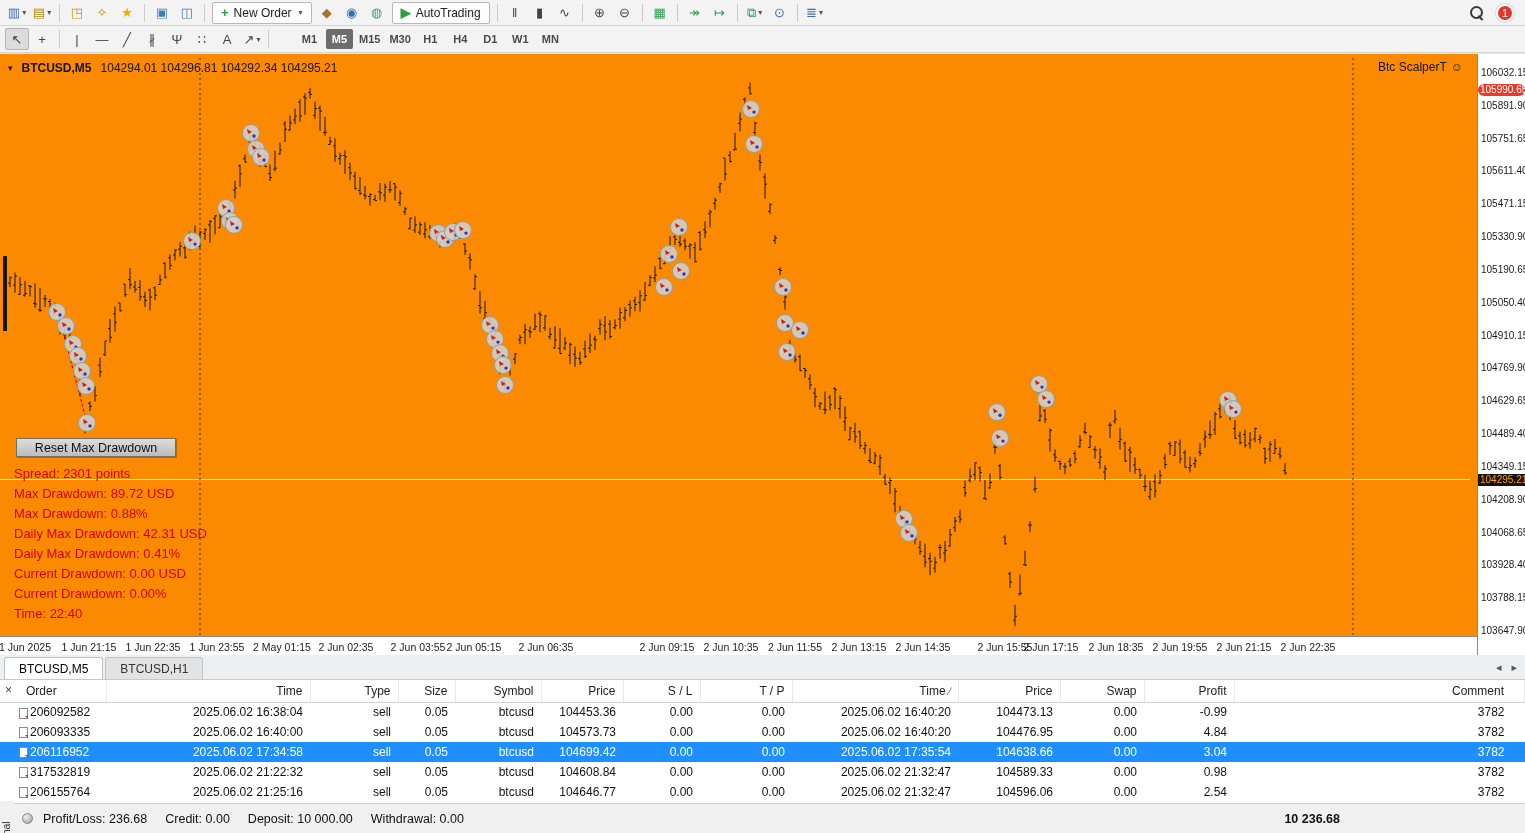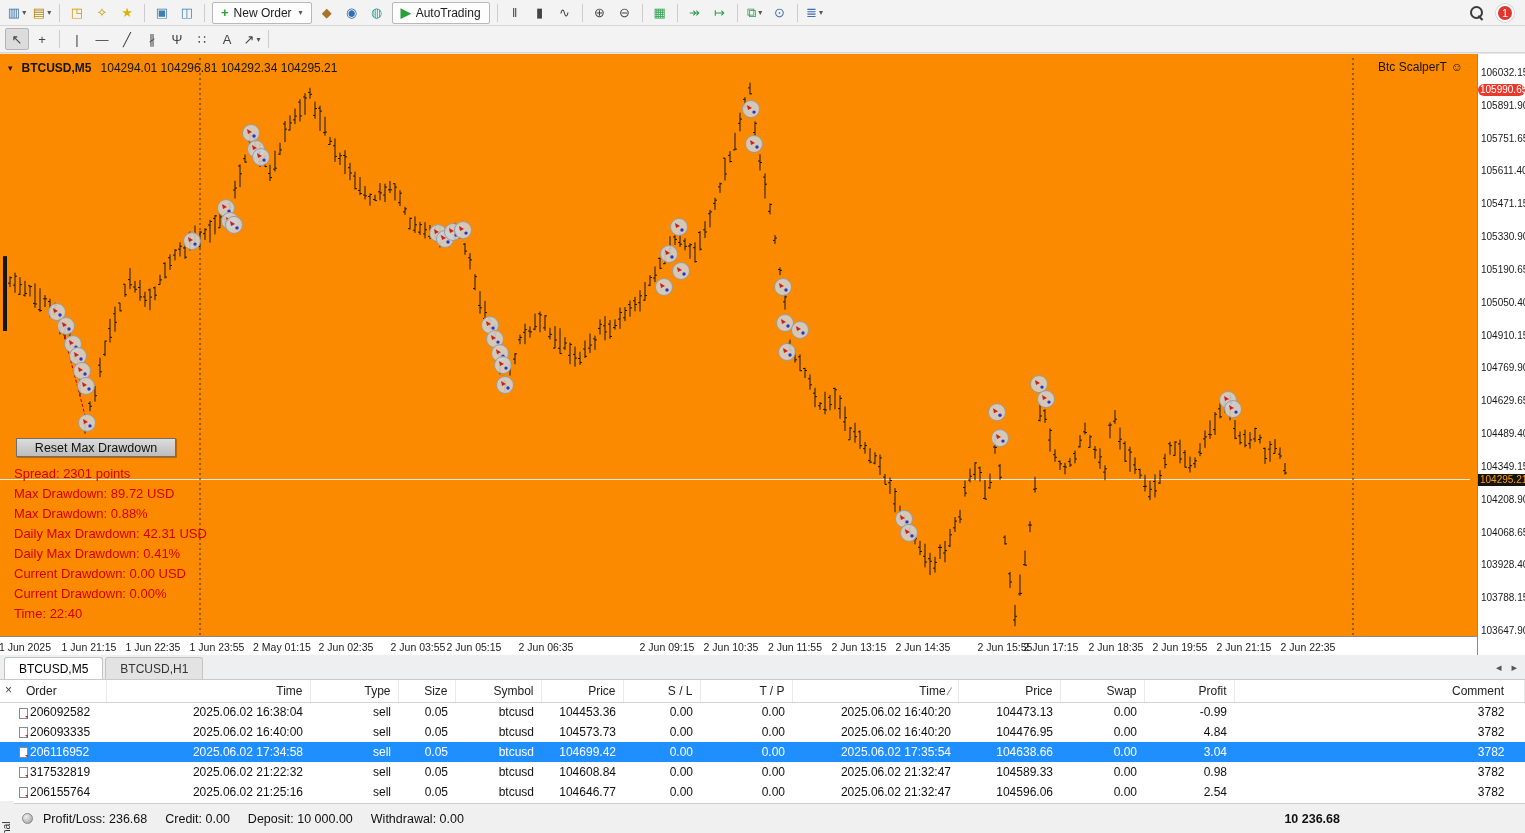--- a/index.html
+++ b/index.html
@@ -198,20 +198,31 @@
       </span>
       <span class="ticon">
         <span class="glyph">A</span>
       </span>
       <span class="ticon">
         <span class="glyph">↗</span>
         <span class="caret">▾</span>
       </span>
     </div>
   <span class="tsep"></span>
+  <div id="tf-wrap" class="tb-items">
+      <span class="tf">M1</span>
+      <span class="tf active">M5</span>
+      <span class="tf">M15</span>
+      <span class="tf">M30</span>
+      <span class="tf">H1</span>
+      <span class="tf">H4</span>
+      <span class="tf">D1</span>
+      <span class="tf">W1</span>
+      <span class="tf">MN</span>
+    </div>
 </div>
 
 <div id="chart-window">
   <svg id="chart-svg" viewBox="0 0 1470 578" preserveAspectRatio="none">
       <line x1="0" y1="421.5" x2="1470" y2="421.5" stroke="#ececec" stroke-width="1"></line>
       <line x1="200" y1="0" x2="200" y2="578" stroke="#2f2f2f" stroke-width="1" stroke-dasharray="2 3"></line>
       <line x1="1353" y1="0" x2="1353" y2="578" stroke="#2f2f2f" stroke-width="1" stroke-dasharray="2 3"></line>
       <rect x="3" y="198.1" width="4" height="74.9" fill="#161616"></rect>
       <path d="M10 218.4L10 229.1M8 225.2L10 225.2M10 219.7L12 219.7M15 214.7L15 234.7M13 227.1L15 227.1M15 218.2L17 218.2M20 219.2L20 236.9M18 236.3L20 236.3M20 226.6L22 226.6M25 222.9L25 238.6M23 237.2L25 237.2M25 235.5L27 235.5M30 227.4L30 238.5M28 227.8L30 227.8M30 228.6L32 228.6M35 225.4L35 249.8M33 245.4L35 245.4M35 246.0L37 246.0M40 230.2L40 254.0M38 251.7L40 251.7M40 252.5L42 252.5M45 237.0L45 249.0M43 240.8L45 240.8M45 240.8L47 240.8M50 240.8L50 259.2M48 243.5L50 243.5M50 249.5L52 249.5M55 244.8L55 256.5M53 256.4L55 256.4M55 247.4L57 247.4M60 260.3L60 276.4M58 269.9L60 269.9M60 264.9L62 264.9M65 264.1L65 281.4M63 276.8L65 276.8M65 268.4L67 268.4M70 273.9L70 290.0M68 283.6L70 283.6M70 285.7L72 285.7M75 286.2L75 302.2M73 298.3L75 298.3M75 296.8L77 296.8M80 318.7L80 337.9M78 330.1L80 330.1M80 323.4L82 323.4M85 361.7L85 375.6M83 366.0L85 366.0M85 372.6L87 372.6M90 343.4L90 353.1M88 345.3L90 345.3M90 348.3L92 348.3M95 328.0L95 343.6M93 329.4L95 329.4M95 337.7L97 337.7M100 299.7L100 319.2M98 307.2L100 307.2M100 313.8L102 313.8M105 282.7L105 298.1M103 296.4L105 296.4M105 283.1L107 283.1M110 260.9L110 284.5M108 270.6L110 270.6M110 279.3L112 279.3M115 248.6L115 273.7M113 255.8L115 255.8M115 264.3L117 264.3M120 244.9L120 253.4M118 245.0L120 245.0M120 252.8L122 252.8M125 226.0L125 238.8M123 226.2L125 226.2M125 236.7L127 236.7M130 210.1L130 231.2M128 221.6L130 221.6M130 226.8L132 226.8M135 222.9L135 234.6M133 229.0L135 229.0M135 231.3L137 231.3M140 222.0L140 242.9M138 229.5L140 229.5M140 238.9L142 238.9M145 233.8L145 248.9M143 238.9L145 238.9M145 242.4L147 242.4M150 230.5L150 252.3M148 231.9L150 231.9M150 239.1L152 239.1M155 228.5L155 242.2M153 229.8L155 229.8M155 237.2L157 237.2M160 216.7L160 226.9M158 226.5L160 226.5M160 221.9L162 221.9M165 204.3L165 220.5M163 205.3L165 205.3M165 219.1L167 219.1M170 196.4L170 211.9M168 199.8L170 199.8M170 207.5L172 207.5M175 191.1L175 202.4M173 197.1L175 197.1M175 192.2L177 192.2M180 184.3L180 198.5M178 191.2L180 191.2M180 188.3L182 188.3M185 184.3L185 200.8M183 189.9L185 189.9M185 199.2L187 199.2M190 173.5L190 192.4M188 175.3L190 175.3M190 185.5L192 185.5M195 167.5L195 190.4M193 176.3L195 176.3M195 188.4L197 188.4M200 172.8L200 189.8M198 188.5L200 188.5M200 174.1L202 174.1M205 170.1L205 181.9M203 175.6L205 175.6M205 171.7L207 171.7M210 161.9L210 184.7M208 167.0L210 167.0M210 163.5L212 163.5M215 157.0L215 176.4M213 160.4L215 160.4M215 157.9L217 157.9M220 155.2L220 170.1M218 169.8L220 169.8M220 159.0L222 159.0M225 157.2L225 169.5M223 161.3L225 161.3M225 163.8L227 163.8M230 143.2L230 154.1M228 145.3L230 145.3M230 149.2L232 149.2M235 122.7L235 140.5M233 132.0L235 132.0M235 130.1L237 130.1M240 106.4L240 129.2M238 107.9L240 107.9M240 115.8L242 115.8M245 96.5L245 104.6M243 100.7L245 100.7M245 104.1L247 104.1M250 75.6L250 95.4M248 83.0L250 83.0M250 77.8L252 77.8M255 77.1L255 100.1M253 80.5L255 80.5M255 96.0L257 96.0M260 85.5L260 108.9M258 103.6L260 103.6M260 103.4L262 103.4M265 97.8L265 108.8M263 99.8L265 99.8M265 108.6L267 108.6M270 106.7L270 123.0M268 115.5L270 115.5M270 119.6L272 119.6M275 92.7L275 113.4M273 111.2L275 111.2M275 110.2L277 110.2M280 84.7L280 96.9M278 96.1L280 96.1M280 91.9L282 91.9M285 63.0L285 84.0M283 65.9L285 65.9M285 71.2L287 71.2M290 57.3L290 72.5M288 72.0L290 72.0M290 64.9L292 64.9M295 50.5L295 66.1M293 61.9L295 61.9M295 58.1L297 58.1M300 41.2L300 63.6M298 44.1L300 44.1M300 57.9L302 57.9M305 35.2L305 56.8M303 39.0L305 39.0M305 40.0L307 40.0M310 29.8L310 40.8M308 34.4L310 34.4M310 36.3L312 36.3M315 43.6L315 60.7M313 57.4L315 57.4M315 50.5L317 50.5M320 47.6L320 72.9M318 50.2L320 50.2M320 53.1L322 53.1M325 58.7L325 77.7M323 74.7L325 74.7M325 74.1L327 74.1M330 78.9L330 87.0M328 86.5L330 86.5M330 83.3L332 83.3M335 80.3L335 103.9M333 87.8L335 87.8M335 98.4L337 98.4M340 94.6L340 107.0M338 100.5L340 100.5M340 97.7L342 97.7M345 92.2L345 116.1M343 97.5L345 97.5M345 98.8L347 98.8M350 104.8L350 122.2M348 109.7L350 109.7M350 115.0L352 115.0M355 113.7L355 131.4M353 118.1L355 118.1M355 130.7L357 130.7M360 119.0L360 137.1M358 132.4L360 132.4M360 135.5L362 135.5M365 128.1L365 141.4M363 137.0L365 137.0M365 137.9L367 137.9M370 135.5L370 147.7M368 138.5L370 138.5M370 136.4L372 136.4M375 136.8L375 142.8M373 141.5L375 141.5M375 142.6L377 142.6M380 125.0L380 142.3M378 133.8L380 133.8M380 134.9L382 134.9M385 125.7L385 144.1M383 137.1L385 137.1M385 129.1L387 129.1M390 123.0L390 135.1M388 131.8L390 131.8M390 131.8L392 131.8M395 125.3L395 142.5M393 125.7L395 125.7M395 129.1L397 129.1M400 132.2L400 148.1M398 144.7L400 144.7M400 135.2L402 135.2M405 148.8L405 156.9M403 153.9L405 153.9M405 150.9L407 150.9M410 159.5L410 171.5M408 170.7L410 170.7M410 160.3L412 160.3M415 158.4L415 174.9M413 172.2L415 172.2M415 166.8L417 166.8M420 163.8L420 176.9M418 174.2L420 174.2M420 166.6L422 166.6M425 164.2L425 180.4M423 175.9L425 175.9M425 171.7L427 171.7M430 167.0L430 181.2M428 178.4L430 178.4M430 172.9L432 172.9M435 167.8L435 180.6M433 175.1L435 175.1M435 167.8L437 167.8M440 167.0L440 189.4M438 175.9L440 175.9M440 175.2L442 175.2M445 171.5L445 178.7M443 176.1L445 176.1M445 178.5L447 178.5M450 167.1L450 179.5M448 173.5L450 173.5M450 174.2L452 174.2M455 164.9L455 182.2M453 180.7L455 180.7M455 168.3L457 168.3M460 168.6L460 180.9M458 177.4L460 177.4M460 174.0L462 174.0M465 185.0L465 196.8M463 186.2L465 186.2M465 193.1L467 193.1M470 195.2L470 211.6M468 199.8L470 199.8M470 201.9L472 201.9M475 216.2L475 232.2M473 230.6L475 230.6M475 218.6L477 218.6M480 233.2L480 255.6M478 247.5L480 247.5M480 249.8L482 249.8M485 242.9L485 262.3M483 260.6L485 260.6M485 254.6L487 254.6M490 260.0L490 271.4M488 260.8L490 260.8M490 263.1L492 263.1M495 266.4L495 282.6M493 268.4L495 268.4M495 274.9L497 274.9M500 295.5L500 316.3M498 296.9L500 296.9M500 302.1L502 302.1M505 322.5L505 334.2M503 323.1L505 323.1M505 327.6L507 327.6M510 304.0L510 317.6M508 307.4L510 307.4M510 305.9L512 305.9M515 295.1L515 306.2M513 301.1L515 301.1M515 295.9L517 295.9M520 276.6L520 286.2M518 281.8L520 281.8M520 279.4L522 279.4M525 265.8L525 286.2M523 274.3L525 274.3M525 271.6L527 271.6M530 268.4L530 279.7M528 273.0L530 273.0M530 273.9L532 273.9M535 255.6L535 272.2M533 271.2L535 271.2M535 268.6L537 268.6M540 253.5L540 274.2M538 255.8L540 255.8M540 256.9L542 256.9M545 257.2L545 272.7M543 269.9L545 269.9M545 257.9L547 257.9M550 269.8L550 281.5M548 278.7L550 278.7M550 276.4L552 276.4M555 268.1L555 290.4M553 290.1L555 290.1M555 282.0L557 282.0M560 270.2L560 295.8M558 290.3L560 290.3M560 295.6L562 295.6M565 279.2L565 292.0M563 290.0L565 290.0M565 285.0L567 285.0M570 284.6L570 306.2M568 297.3L570 297.3M570 286.4L572 286.4M575 288.6L575 308.7M573 296.4L575 296.4M575 300.1L577 300.1M580 293.8L580 307.0M578 300.5L580 300.5M580 304.6L582 304.6M585 282.5L585 300.0M583 291.0L585 291.0M585 298.3L587 298.3M590 275.5L590 295.1M588 290.2L590 290.2M590 287.1L592 287.1M595 277.7L595 291.9M593 280.9L595 280.9M595 281.9L597 281.9M600 261.4L600 276.6M598 270.4L600 270.4M600 266.3L602 266.3M605 258.1L605 282.3M603 267.8L605 267.8M605 273.9L607 273.9M610 262.0L610 280.8M608 266.1L610 266.1M610 278.5L612 278.5M615 261.4L615 271.6M613 269.6L615 269.6M615 267.5L617 267.5M620 249.6L620 270.8M618 261.1L620 261.1M620 254.5L622 254.5M625 249.1L625 263.1M623 259.8L625 259.8M625 252.5L627 252.5M630 242.5L630 258.7M628 246.6L630 246.6M630 249.9L632 249.9M635 238.9L635 253.3M633 242.8L635 242.8M635 246.5L637 246.5M640 232.2L640 253.6M638 244.7L640 244.7M640 237.8L642 237.8M645 224.0L645 242.8M643 242.1L645 242.1M645 237.5L647 237.5M650 217.1L650 228.2M648 227.2L650 227.2M650 219.5L652 219.5M655 208.4L655 224.1M653 220.0L655 220.0M655 217.2L657 217.2M660 199.5L660 211.1M658 200.4L660 200.4M660 210.3L662 210.3M665 190.0L665 206.1M663 205.7L665 205.7M665 201.5L667 201.5M670 178.2L670 200.9M668 191.2L670 191.2M670 190.3L672 190.3M675 177.2L675 187.0M673 179.0L675 179.0M675 181.4L677 181.4M680 172.3L680 189.0M678 184.4L680 184.4M680 186.2L682 186.2M685 180.3L685 192.3M683 183.0L685 183.0M685 188.4L687 188.4M690 185.2L690 200.7M688 188.1L690 188.1M690 186.7L692 186.7M695 184.4L695 204.6M693 189.7L695 189.7M695 203.6L697 203.6M700 173.1L700 192.5M698 174.5L700 174.5M700 191.2L702 191.2M705 163.2L705 180.1M703 171.8L705 171.8M705 174.0L707 174.0M710 151.8L710 169.4M708 155.7L710 155.7M710 153.9L712 153.9M715 139.8L715 151.9M713 145.4L715 145.4M715 142.2L717 142.2M720 124.6L720 134.9M718 128.9L720 128.9M720 125.8L722 125.8M725 100.0L725 122.6M723 100.1L725 100.1M725 116.0L727 116.0M730 93.2L730 104.5M728 97.4L730 97.4M730 103.5L732 103.5M735 74.8L735 92.2M733 91.9L735 91.9M735 91.1L737 91.1M740 54.7L740 73.4M738 65.4L740 65.4M740 61.1L742 61.1M745 39.1L745 50.6M743 41.4L745 41.4M745 48.3L747 48.3M750 24.7L750 36.5M748 29.9L750 29.9M750 35.8L752 35.8M755 63.4L755 79.4M753 74.5L755 74.5M755 65.3L757 65.3M760 96.3L760 112.5M758 103.0L760 103.0M760 104.5L762 104.5M765 115.4L765 140.6M763 119.1L765 119.1M765 126.2L767 126.2M770 145.4L770 156.3M768 153.4L770 153.4M770 146.4L772 146.4M775 177.1L775 185.9M773 182.4L775 182.4M775 180.1L777 180.1M780 209.4L780 217.1M778 211.5L780 211.5M780 212.3L782 212.3M785 235.4L785 251.7M783 243.9L785 243.9M785 239.0L787 239.0M790 281.7L790 293.2M788 285.4L790 285.4M790 292.5L792 292.5M795 291.7L795 304.7M793 297.4L795 297.4M795 301.8L797 301.8M800 296.4L800 313.1M798 298.8L800 298.8M800 312.7L802 312.7M805 309.8L805 320.0M803 310.5L805 310.5M805 312.5L807 312.5M810 316.5L810 331.7M808 320.8L810 320.8M810 326.8L812 326.8M815 329.8L815 349.2M813 335.2L815 335.2M815 338.7L817 338.7M820 344.0L820 351.8M818 347.8L820 347.8M820 345.4L822 345.4M825 333.7L825 356.3M823 351.4L825 351.4M825 352.0L827 352.0M830 336.8L830 352.3M828 339.4L830 339.4M830 346.6L832 346.6M835 329.6L835 351.4M833 330.5L835 330.5M835 331.8L837 331.8M840 337.3L840 360.8M838 350.6L840 350.6M840 340.4L842 340.4M845 348.5L845 373.0M843 363.9L845 363.9M845 359.7L847 359.7M850 368.9L850 381.9M848 381.8L850 381.8M850 370.1L852 370.1M855 364.7L855 384.7M853 373.7L855 373.7M855 378.7L857 378.7M860 372.3L860 390.9M858 373.8L860 373.8M860 387.6L862 387.6M865 384.0L865 395.7M863 390.7L865 390.7M865 387.6L867 387.6M870 390.2L870 405.3M868 402.5L870 402.5M870 404.1L872 404.1M875 394.2L875 406.3M873 405.1L875 405.1M875 397.8L877 397.8M880 396.6L880 417.0M878 408.7L880 408.7M880 399.9L882 399.9M885 416.0L885 426.6M883 419.1L885 419.1M885 426.3L887 426.3M890 419.5L890 436.1M888 424.8L890 424.8M890 422.5L892 422.5M895 430.1L895 454.3M893 445.9L895 445.9M895 433.5L897 433.5M900 447.7L900 462.1M898 460.3L900 460.3M900 457.8L902 457.8M905 456.8L905 475.4M903 468.0L905 468.0M905 467.9L907 467.9M910 468.8L910 479.1M908 471.2L910 471.2M910 475.8L912 475.8M915 475.3L915 486.4M913 478.0L915 478.0M915 480.7L917 480.7M920 482.8L920 497.0M918 489.3L920 489.3M920 493.5L922 493.5M925 485.7L925 509.4M923 498.3L925 498.3M925 504.0L927 504.0M930 494.8L930 517.1M928 500.7L930 500.7M930 503.3L932 503.3M935 498.8L935 514.6M933 510.2L935 510.2M935 504.4L937 504.4M940 486.4L940 500.9M938 489.5L940 489.5M940 489.4L942 489.4M945 483.0L945 504.3M943 495.0L945 495.0M945 492.6L947 492.6M950 470.9L950 489.1M948 487.9L950 487.9M950 476.8L952 476.8M955 459.0L955 474.0M953 469.8L955 469.8M955 463.1L957 463.1M960 451.8L960 465.1M958 458.9L960 458.9M960 461.1L962 461.1M965 422.6L965 438.6M963 429.5L965 429.5M965 435.1L967 435.1M970 410.5L970 424.4M968 422.1L970 422.1M970 418.2L972 418.2M975 404.1L975 422.2M973 416.4L975 416.4M975 404.9L977 404.9M980 408.5L980 423.5M978 409.9L980 409.9M980 414.5L982 414.5M985 422.0L985 441.3M983 440.4L985 440.4M985 441.1L987 441.1M990 415.5L990 430.8M988 429.8L990 429.8M990 424.5L992 424.5M995 376.9L995 395.8M993 389.0L995 389.0M995 389.4L997 389.4M1000 406.0L1000 421.8M998 407.9L1000 407.9M1000 419.3L1002 419.3M1005 477.4L1005 486.7M1003 479.2L1005 479.2M1005 485.8L1007 485.8M1010 513.9L1010 529.9M1008 515.8L1010 515.8M1010 524.0L1012 524.0M1015 546.9L1015 568.2M1013 562.0L1015 562.0M1015 558.3L1017 558.3M1020 516.5L1020 537.8M1018 535.9L1020 535.9M1020 535.4L1022 535.4M1025 492.6L1025 507.7M1023 506.7L1025 506.7M1025 507.2L1027 507.2M1030 463.2L1030 474.2M1028 467.0L1030 467.0M1030 467.1L1032 467.1M1035 418.8L1035 434.5M1033 431.3L1035 431.3M1035 430.7L1037 430.7M1040 344.1L1040 363.5M1038 362.4L1040 362.4M1040 358.0L1042 358.0M1045 351.2L1045 364.9M1043 352.8L1045 352.8M1045 361.3L1047 361.3M1050 370.4L1050 393.6M1048 382.1L1050 382.1M1050 372.4L1052 372.4M1055 391.3L1055 403.8M1053 396.7L1055 396.7M1055 399.3L1057 399.3M1060 402.5L1060 411.9M1058 403.4L1060 403.4M1060 405.8L1062 405.8M1065 404.8L1065 416.3M1063 408.6L1065 408.6M1065 409.0L1067 409.0M1070 399.9L1070 409.0M1068 403.4L1070 403.4M1070 407.0L1072 407.0M1075 392.6L1075 405.3M1073 395.5L1075 395.5M1075 400.9L1077 400.9M1080 377.1L1080 389.6M1078 388.8L1080 388.8M1080 382.2L1082 382.2M1085 364.6L1085 376.4M1083 373.8L1085 373.8M1085 374.5L1087 374.5M1090 377.1L1090 389.8M1088 389.4L1090 389.4M1090 378.8L1092 378.8M1095 388.1L1095 400.7M1093 391.4L1095 391.4M1095 392.0L1097 392.0M1100 390.3L1100 410.9M1098 404.3L1100 404.3M1100 398.9L1102 398.9M1105 407.3L1105 422.2M1103 414.1L1105 414.1M1105 410.8L1107 410.8M1110 364.4L1110 380.3M1108 367.2L1110 367.2M1110 367.0L1112 367.0M1115 352.0L1115 365.8M1113 363.2L1115 363.2M1115 361.2L1117 361.2M1120 369.6L1120 391.6M1118 383.5L1120 383.5M1120 381.2L1122 381.2M1125 383.3L1125 403.9M1123 385.4L1125 385.4M1125 403.2L1127 403.2M1130 388.7L1130 413.9M1128 392.0L1130 392.0M1130 394.1L1132 394.1M1135 399.4L1135 415.8M1133 406.9L1135 406.9M1135 411.4L1137 411.4M1140 410.7L1140 420.8M1138 411.6L1140 411.6M1140 417.2L1142 417.2M1145 416.7L1145 433.5M1143 428.5L1145 428.5M1145 428.3L1147 428.3M1150 422.8L1150 442.1M1148 438.7L1150 438.7M1150 431.3L1152 431.3M1155 416.4L1155 439.5M1153 423.5L1155 423.5M1155 432.9L1157 432.9M1160 412.2L1160 426.1M1158 425.0L1160 425.0M1160 417.6L1162 417.6M1165 395.7L1165 410.5M1163 400.2L1165 400.2M1165 406.5L1167 406.5M1170 383.7L1170 396.7M1168 385.8L1170 385.8M1170 387.6L1172 387.6M1175 383.2L1175 397.8M1173 397.4L1175 397.4M1175 384.1L1177 384.1M1180 381.7L1180 405.3M1178 385.9L1180 385.9M1180 401.0L1182 401.0M1185 392.1L1185 409.6M1183 394.6L1185 394.6M1185 409.2L1187 409.2M1190 398.6L1190 414.5M1188 409.8L1190 409.8M1190 407.7L1192 407.7M1195 399.4L1195 409.9M1193 405.7L1195 405.7M1195 402.8L1197 402.8M1200 385.2L1200 398.2M1198 394.1L1200 394.1M1200 395.4L1202 395.4M1205 372.5L1205 389.8M1203 380.9L1205 380.9M1205 378.9L1207 378.9M1210 362.4L1210 380.9M1208 376.4L1210 376.4M1210 376.8L1212 376.8M1215 354.0L1215 376.9M1213 371.7L1215 371.7M1215 356.3L1217 356.3M1220 344.9L1220 360.4M1218 350.8L1220 350.8M1220 358.8L1222 358.8M1225 342.7L1225 354.8M1223 346.9L1225 346.9M1225 345.9L1227 345.9M1230 336.3L1230 362.3M1228 341.6L1230 341.6M1230 340.2L1232 340.2M1235 362.0L1235 381.1M1233 370.6L1235 370.6M1235 380.3L1237 380.3M1240 373.6L1240 386.6M1238 377.8L1240 377.8M1240 384.7L1242 384.7M1245 371.7L1245 389.4M1243 376.5L1245 376.5M1245 387.3L1247 387.3M1250 374.1L1250 390.7M1248 385.7L1250 385.7M1250 381.9L1252 381.9M1255 369.6L1255 384.1M1253 380.9L1255 380.9M1255 370.5L1257 370.5M1260 376.6L1260 385.5M1258 381.5L1260 381.5M1260 379.8L1262 379.8M1265 389.6L1265 405.9M1263 390.4L1265 390.4M1265 400.5L1267 400.5M1270 383.0L1270 403.8M1268 391.2L1270 391.2M1270 386.4L1272 386.4M1275 381.1L1275 395.6M1273 395.4L1275 395.4M1275 390.5L1277 390.5M1280 389.4L1280 400.9M1278 396.1L1280 396.1M1280 398.0L1282 398.0M1285 405.0L1285 416.7M1283 412.7L1285 412.7M1285 415.0L1287 415.0" stroke="#161616" stroke-width="1" fill="none"></path>
       <line x1="58" y1="254.0" x2="87" y2="364.9" stroke="#b00020" stroke-width="1" stroke-dasharray="3 2"></line>

